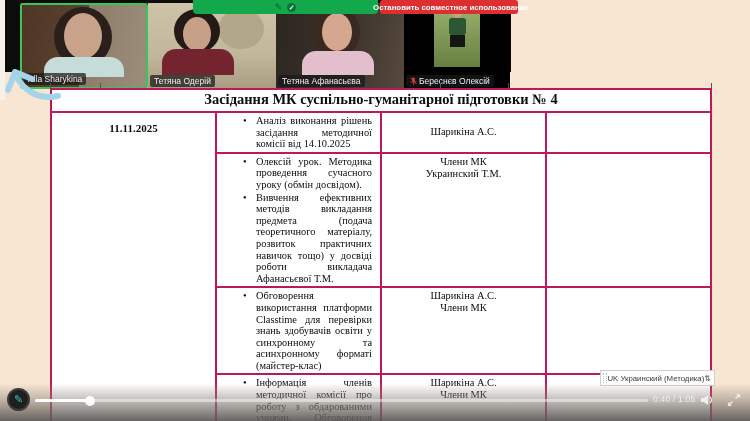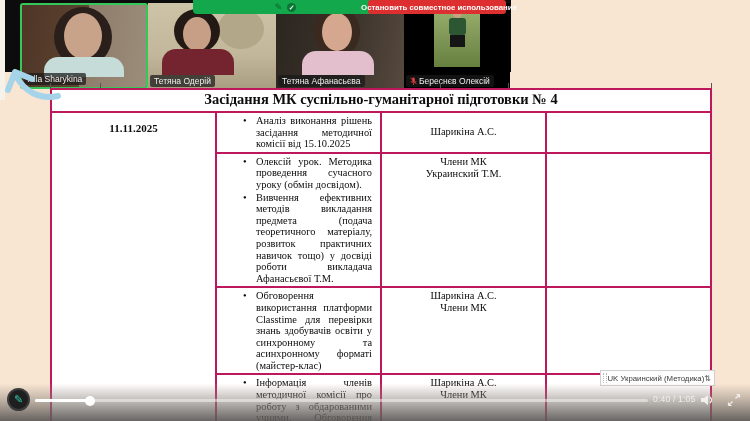--- a/index.html
+++ b/index.html
@@ -19,21 +19,21 @@
     display:flex;align-items:center;gap:2px;}
   .mic-off{width:7px;height:9px;display:inline-block;}
 
   
   .share-banner{position:absolute;left:193px;top:0;width:185px;height:14px;background:#12a84b;
     border-radius:0 0 4px 4px;display:flex;align-items:center;justify-content:center;gap:5px;z-index:30;}
   .share-banner .txt{color:#fff;font-size:8.5px;font-weight:bold;white-space:nowrap;}
   .pen-glyph{color:#0a5f2c;font-size:9px;line-height:9px;}
   .shield{width:9px;height:9px;border-radius:50%;background:#0a7334;color:#d8ffe5;font-size:7px;
     line-height:9px;text-align:center;font-weight:bold;}
-  .stop-share{position:absolute;left:368px;top:0;width:138px;height:14px;background:#dd2f2f;border:0;
+  .stop-share{position:absolute;left:380px;top:0;width:138px;height:14px;background:#dd2f2f;border:0;
     border-radius:3px;display:flex;align-items:center;justify-content:center;gap:4px;z-index:31;cursor:pointer;}
   .stop-share .txt{color:#fff;font-size:7.8px;font-weight:bold;white-space:nowrap;}
   .stop-sq{width:5px;height:5px;background:#fff;display:inline-block;}
 
   
   .magnifier{position:absolute;left:0;top:0;z-index:1;}
   .pink-blob{position:absolute;left:510px;top:300px;width:180px;height:104px;border-radius:50%;background:#f4c6ce;}
   .ring{position:absolute;left:508px;top:232px;width:160px;height:160px;border-radius:50%;
     background:#8ceae2;border:3px solid #1d2b4e;box-sizing:border-box;}
   .lens{position:absolute;left:528px;top:244px;width:128px;height:128px;border-radius:50%;
@@ -109,21 +109,21 @@
     <div class="tick" style="left:458px;"></div>
     <div class="tick" style="left:661px;"></div>
     <table class="mk">
       <tbody>
           <tr>
         <td class="title-cell" colspan="4">Засідання МК суспільно-гуманітарної підготовки № 4</td>
       </tr>
       <tr class="r1">
         <td class="date-cell" rowspan="6">11.11.2025</td>
         <td class="items-cell">
-          <div class="item"><span class="bullet">•</span><span>Аналіз виконання рішень засідання методичної комісії від 15.10.2025</span></div>
+          <div class="item"><span class="bullet">•</span><span>Аналіз виконання рішень засідання методичної комісії від 14.10.2025</span></div>
         </td>
         <td class="resp-cell">
           <div>Шарикіна А.С.</div>
         </td>
         <td class="end-cell"></td>
       </tr>
       <tr class="r2">
         <td class="items-cell">
           <div class="item"><span class="bullet">•</span><span>Олексій урок. Методика проведення сучасного уроку (обмін досвідом).</span></div>
           <div class="item"><span class="bullet">•</span><span>Вивчення ефективних методів викладання предмета (подача теоретичного матеріалу, розвиток практичних навичок тощо) у досвіді роботи викладача Афанасьєвої Т.М.</span></div>

